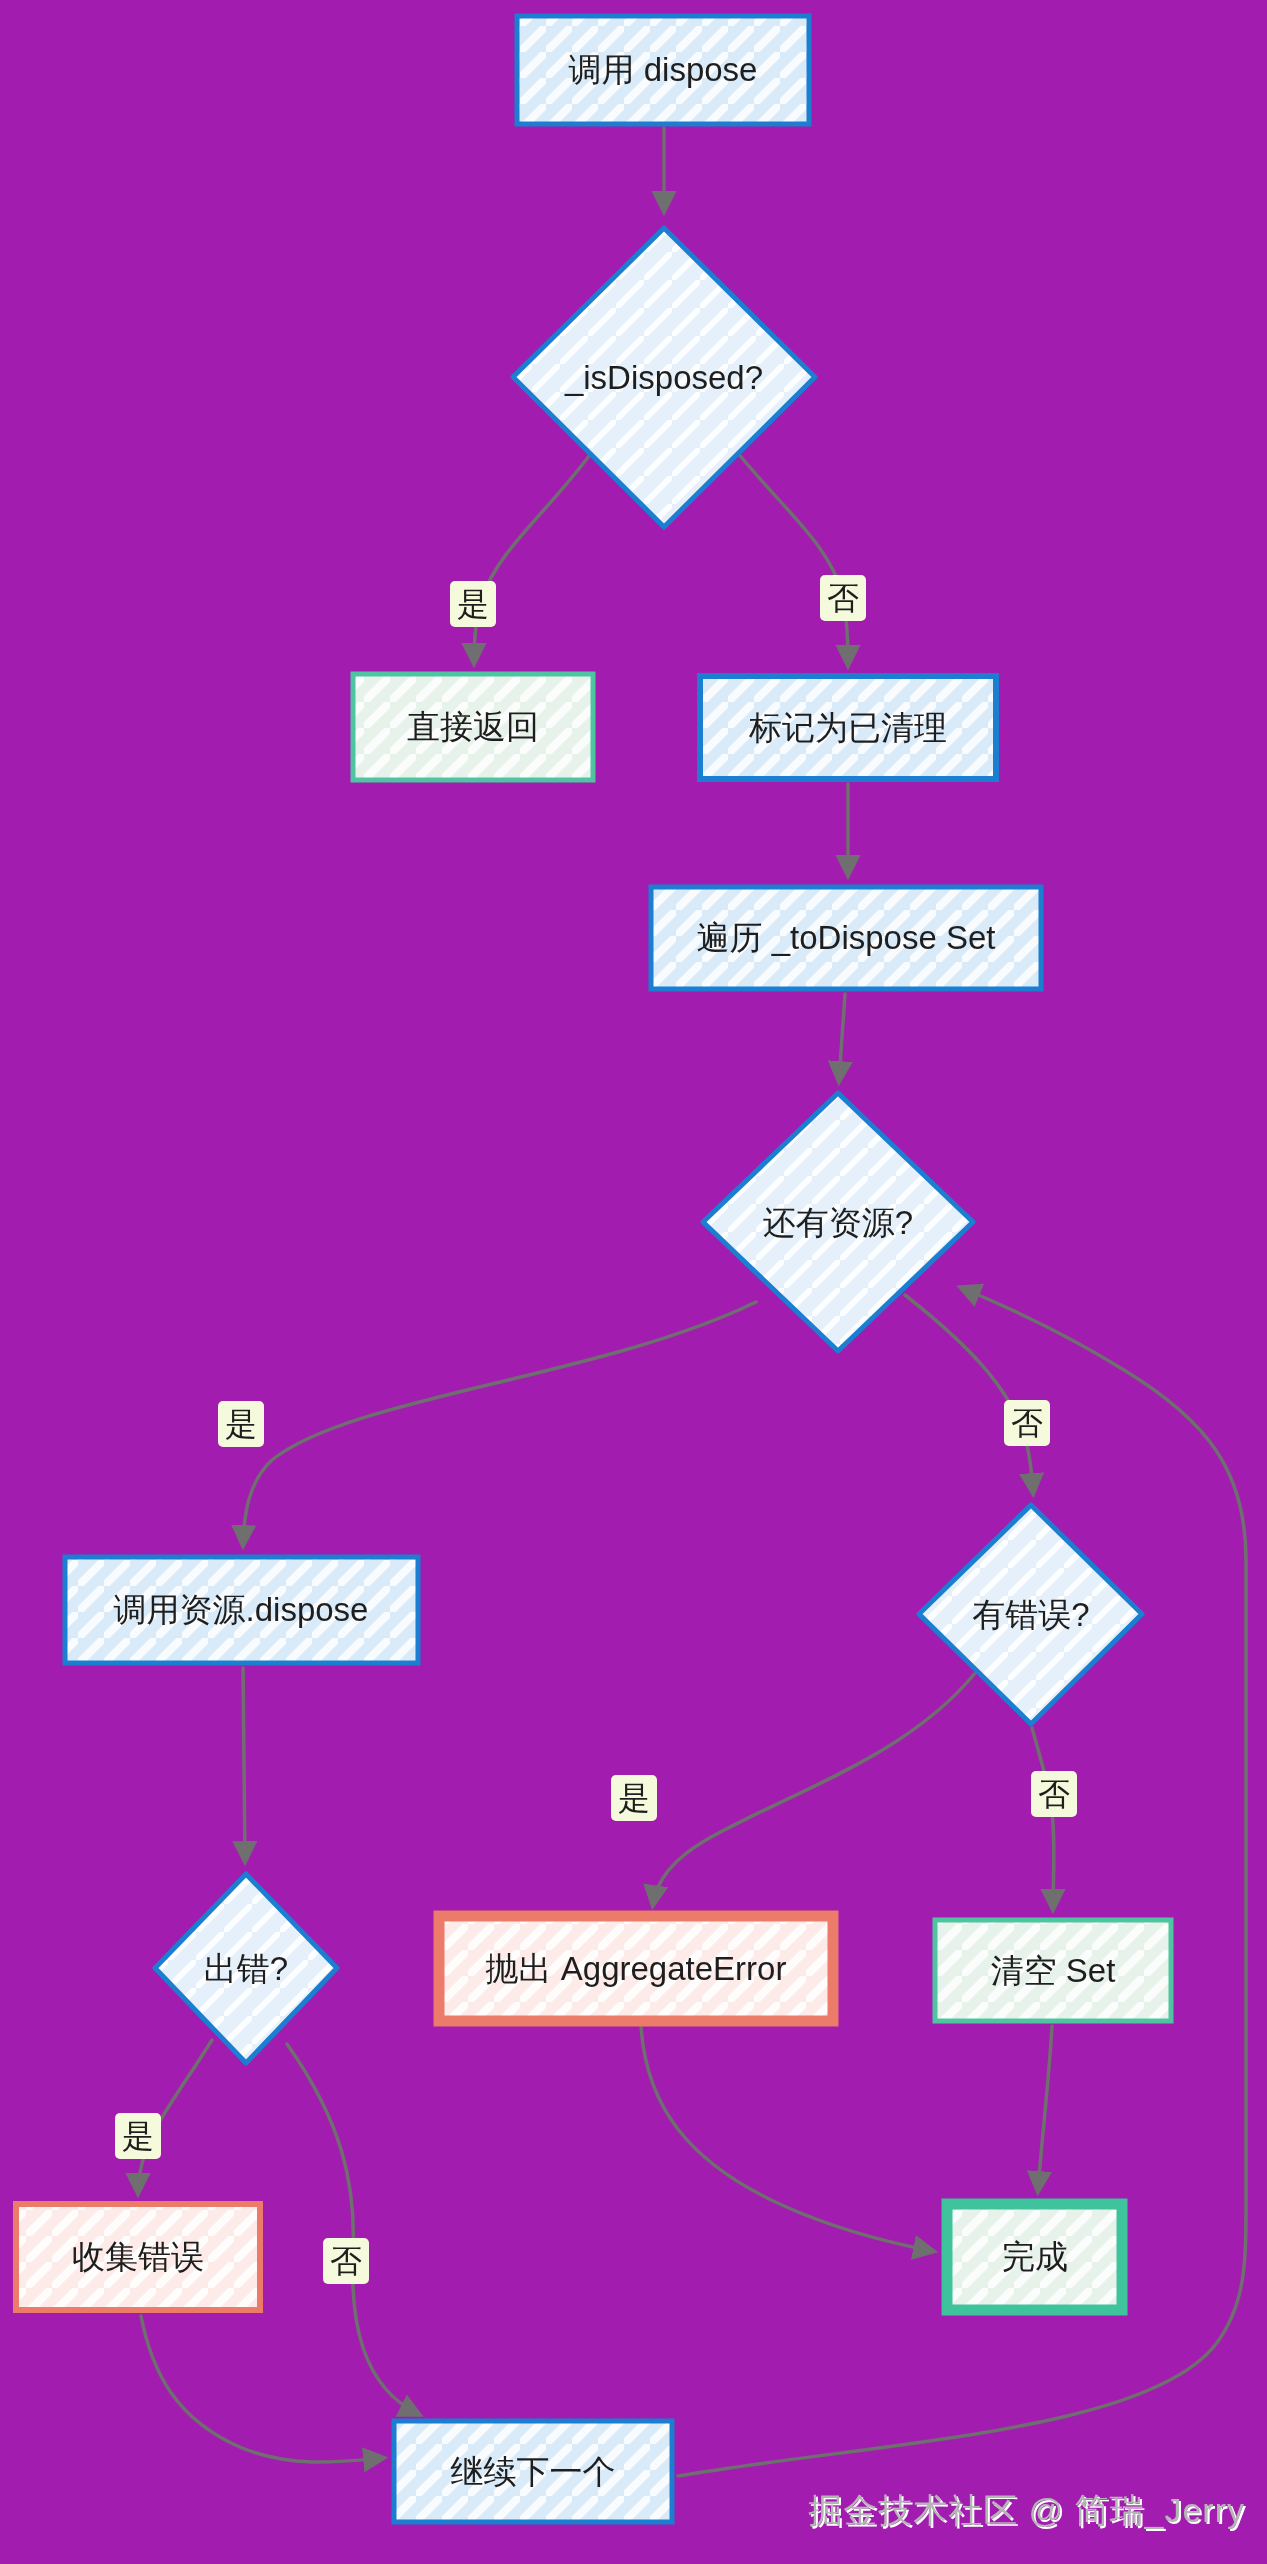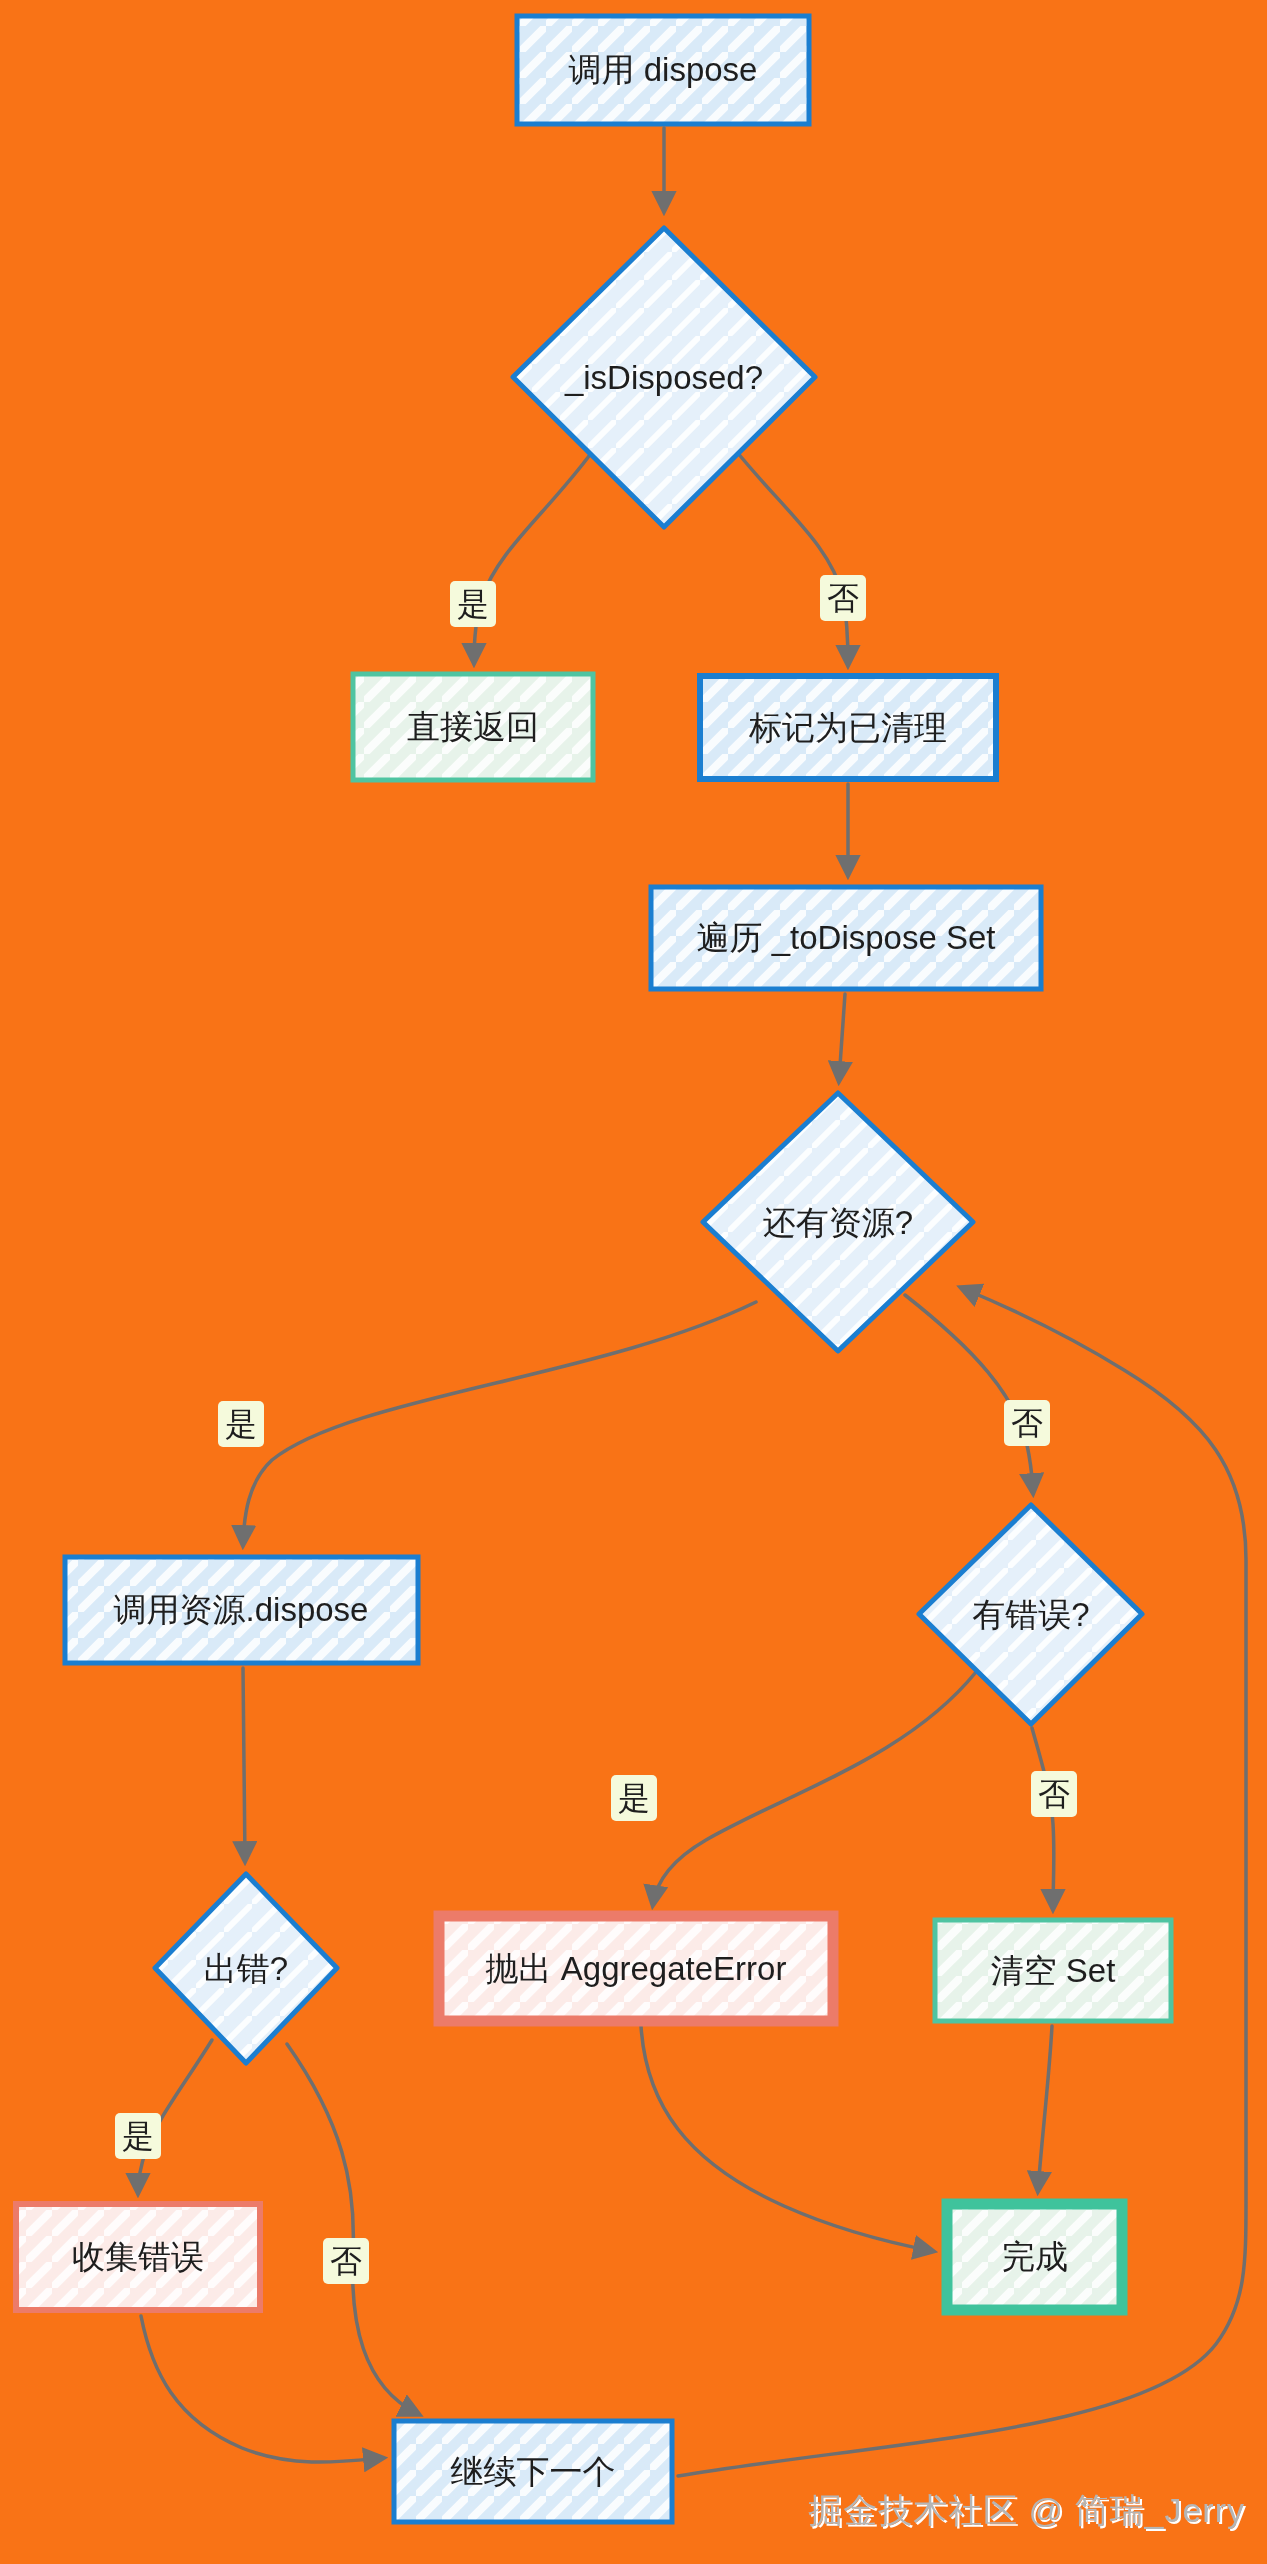--- a/index.html
+++ b/index.html
@@ -6,21 +6,21 @@
     margin: 0;
     padding: 0;
     background: #ffffff;
     font-family: "Liberation Sans", "DejaVu Sans", sans-serif;
   }
   .canvas {
     position: relative;
     width: 1267px;
     height: 2564px;
     margin: 0 auto;
-    background: #f97316;
+    background: #a21caf;
     overflow: hidden;
   }
   svg text {
     font-family: "Liberation Sans", "DejaVu Sans", sans-serif;
     fill: #1e1e1e;
   }
   .node-label { font-size: 33px; }
   .edge-label-text { font-size: 32px; }
   .watermark-text {
     font-size: 34px;

